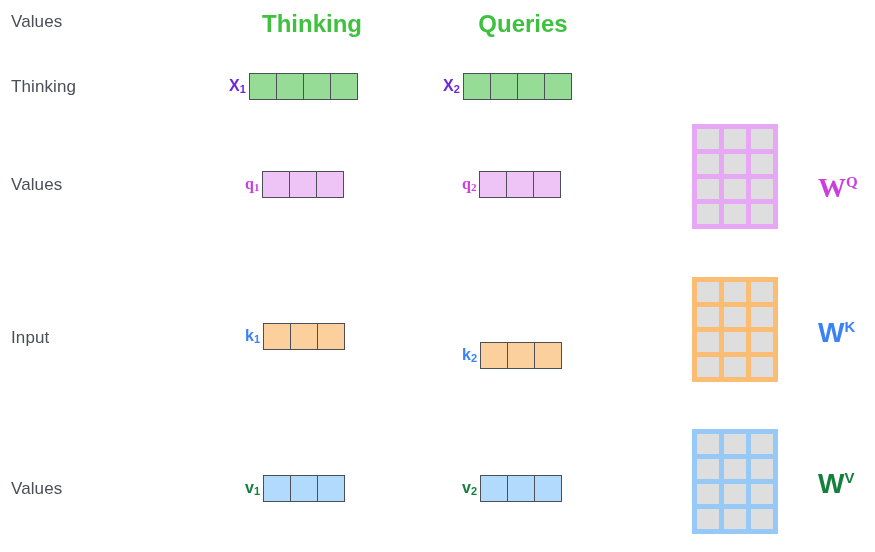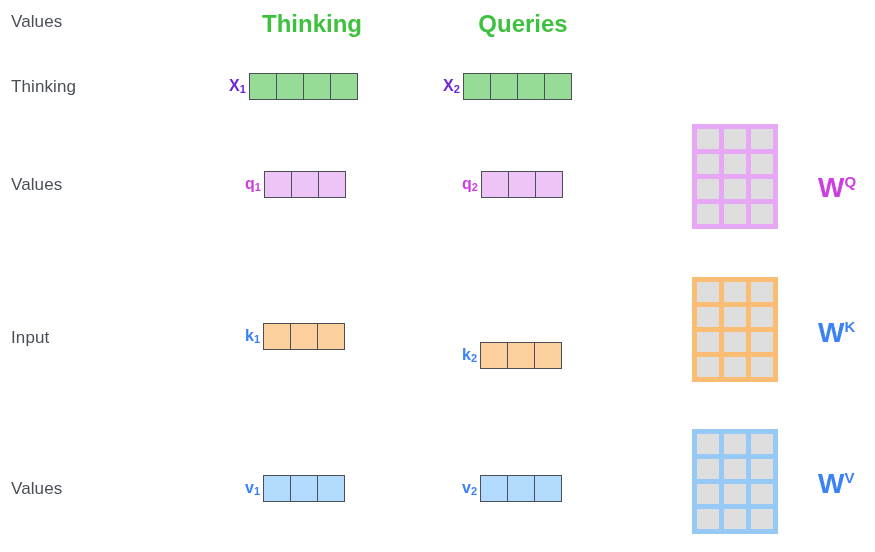--- a/index.html
+++ b/index.html
@@ -78,23 +78,23 @@
     border-right: none;
   }
 
   
   .fill-green  { background: #96dc96; }
   .fill-purple { background: #edc4f5; }
   .fill-orange { background: #fbd09c; }
   .fill-blue   { background: #b2daFC; }
 
   .txt-green  { color: #6d28d9; }
-  .txt-purple { color: #cc3ee0; }
+  .txt-purple { color: #cc3ee0; font-family: Liberation Serif, serif; }
   .txt-orange { color: #3b82f6; }
-  .txt-blue   { color: #3b82f6; }
+  .txt-blue   { color: #15803d; }
 
   
   .matrix {
     position: absolute;
     display: grid;
     grid-template-columns: repeat(3, 22px);
     grid-template-rows: repeat(4, 20px);
     gap: 5px;
     padding: 5px;
     box-sizing: content-box;

